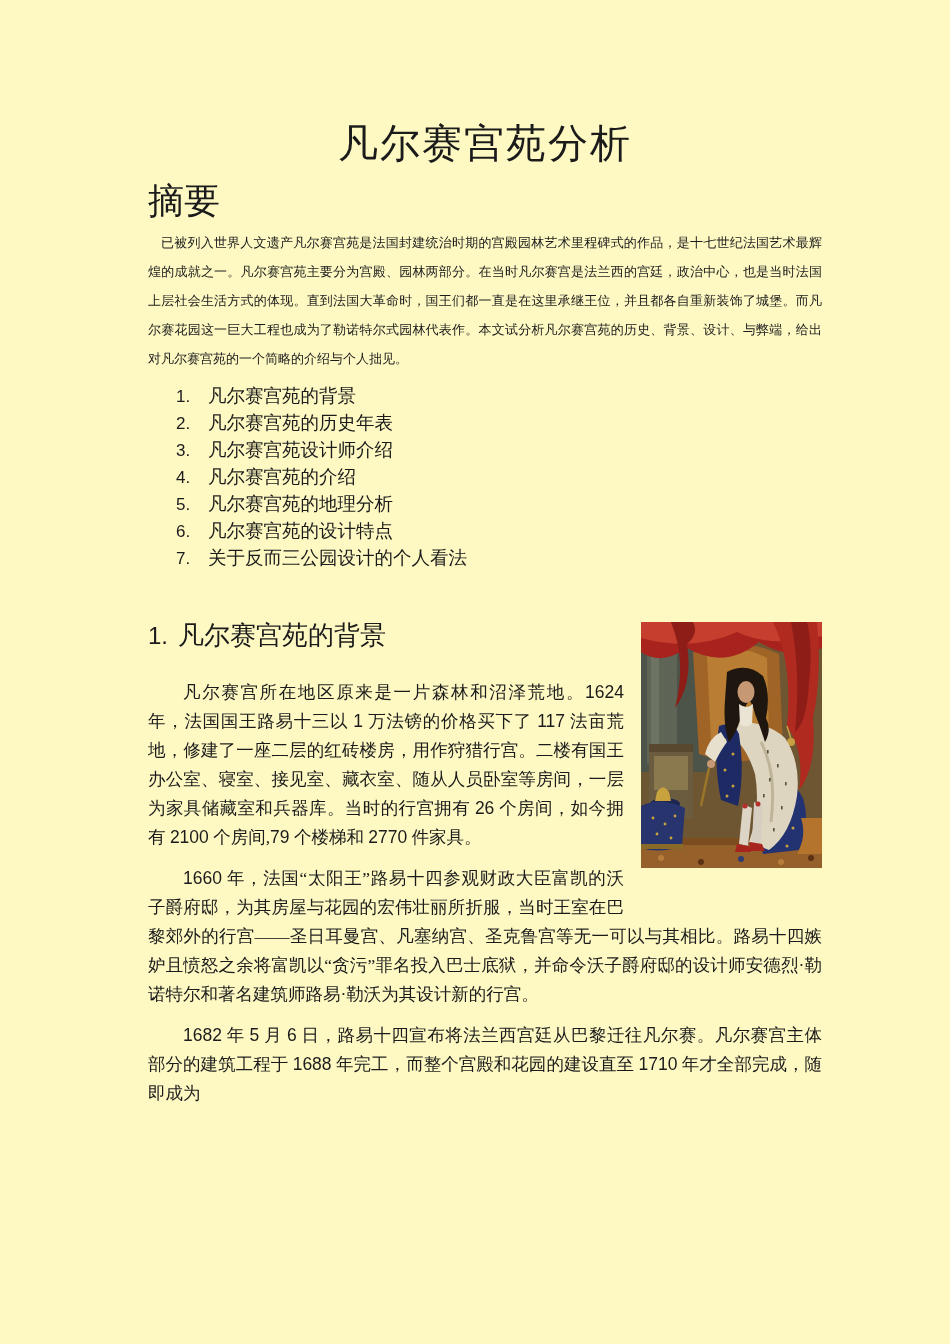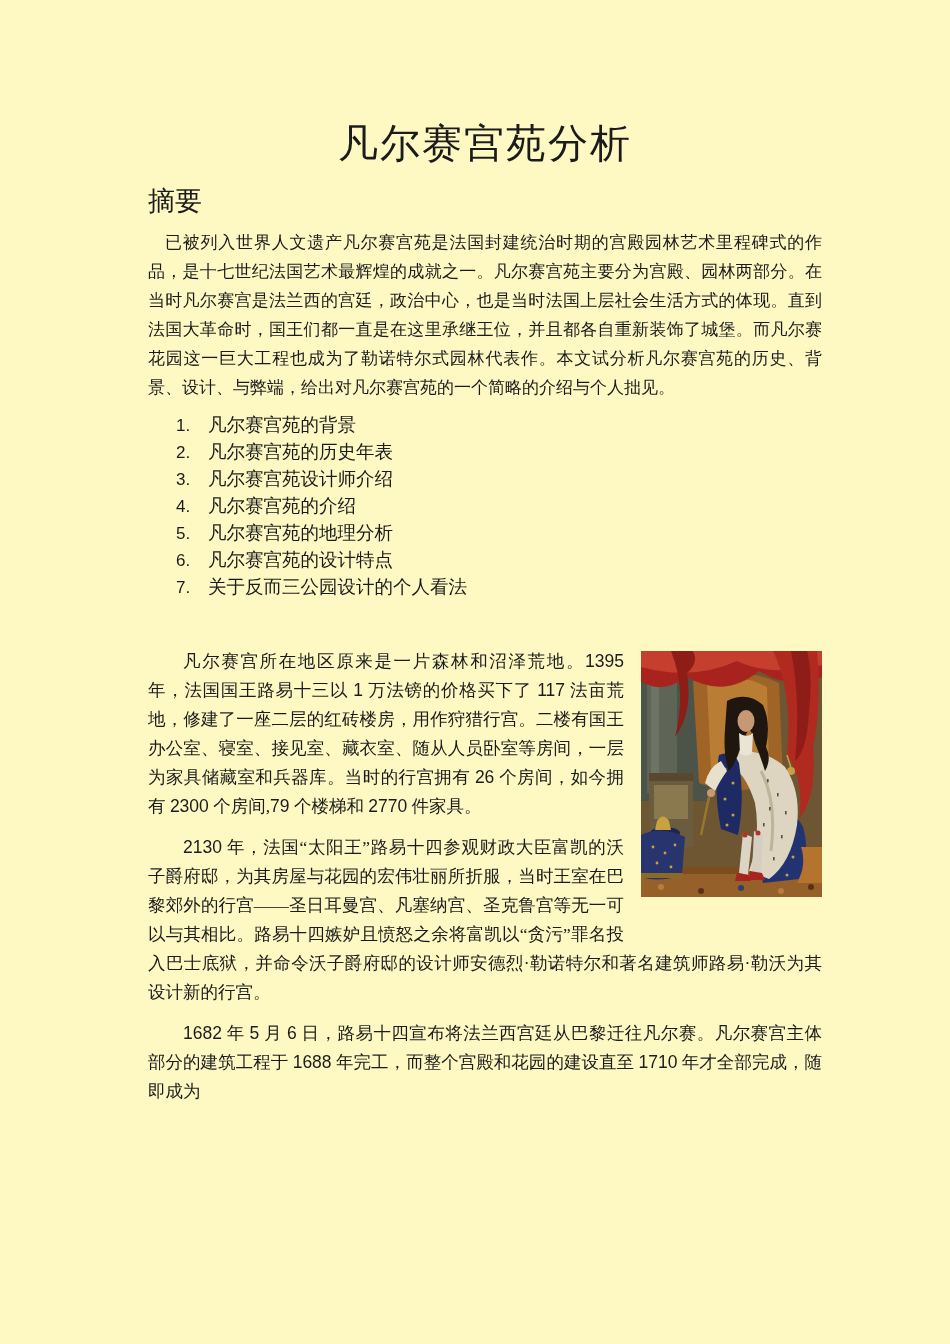--- a/index.html
+++ b/index.html
@@ -16,28 +16,28 @@
   }
   .doc-title{
     margin:0 0 6px 0;
     font-size:40px;
     line-height:52px;
     font-weight:500;
     text-align:center;
     letter-spacing:2px;
   }
   .h2{
-    font-size:27px;
+    font-size:36px;
     line-height:34px;
     font-weight:400;
     margin:14px 0 10px 0;
   }
   .abstract-text{
     margin:8px 0 0 0;
-    font-size:17px;
+    font-size:13px;
     line-height:29px;
     text-align:justify;
     text-indent:1em;
   }
   .toc-list{
     list-style:none;
     margin:10px 0 0 0;
     padding:0;
   }
   .toc-item{
@@ -202,19 +202,20 @@
         <circle cx="104" cy="184" r="2.5" fill="#b4302a"></circle>
           <circle cx="117" cy="182" r="2.5" fill="#b4302a"></circle>
         <path d="M96,222 L108,224 L110,230 L94,230 Z" fill="#a8241e"></path>
         <path d="M109,220 L121,222 L124,229 L108,229 Z" fill="#a8241e"></path>
         <path d="M86,50 Q106,40 122,54 Q130,72 125,96 Q131,108 124,120 Q119,104 114,92 Q112,82 108,78 Q102,88 97,104 Q92,116 88,120 Q82,104 84,78 Z" fill="#201610"></path>
         <ellipse cx="105" cy="70" rx="8.5" ry="11" fill="#c79874"></ellipse>
         <path d="M98,82 Q106,88 112,82 L111,102 Q105,107 99,102 Z" fill="#e9e4d4"></path>
       </svg>
     </div>
 
-
-    <p class="body-par autonum">凡尔赛宫所在地区原来是一片森林和沼泽荒地。<span class="latin">1395</span> 年，法国国王路易十三以 <span class="latin">1</span> 万法镑的价格买下了 <span class="latin">117</span> 法亩荒地，修建了一座二层的红砖楼房，用作狩猎行宫。二楼有国王办公室、寝室、接见室、藏衣室、随从人员卧室等房间，一层为家具储藏室和兵器库。当时的行宫拥有 <span class="latin">26</span> 个房间，如今拥有 <span class="latin">2300</span> 个房间,<span class="latin">79</span> 个楼梯和 <span class="latin">2770</span> 件家具。</p>
-    <p class="body-par autonum"><span class="latin">2130</span> 年，法国“太阳王”路易十四参观财政大臣富凯的沃子爵府邸，为其房屋与花园的宏伟壮丽所折服，当时王室在巴黎郊外的行宫——圣日耳曼宫、凡塞纳宫、圣克鲁宫等无一可以与其相比。路易十四嫉妒且愤怒之余将富凯以“贪污”罪名投入巴士底狱，并命令沃子爵府邸的设计师安德烈·勒诺特尔和著名建筑师路易·勒沃为其设计新的行宫。</p>
+    <h2 class="sec-heading"><span class="h-num">1.</span><span>凡尔赛宫苑的背景</span></h2>
+
+    <p class="body-par autonum">凡尔赛宫所在地区原来是一片森林和沼泽荒地。<span class="latin">1624</span> 年，法国国王路易十三以 <span class="latin">1</span> 万法镑的价格买下了 <span class="latin">117</span> 法亩荒地，修建了一座二层的红砖楼房，用作狩猎行宫。二楼有国王办公室、寝室、接见室、藏衣室、随从人员卧室等房间，一层为家具储藏室和兵器库。当时的行宫拥有 <span class="latin">26</span> 个房间，如今拥有 <span class="latin">2100</span> 个房间,<span class="latin">79</span> 个楼梯和 <span class="latin">2770</span> 件家具。</p>
+    <p class="body-par autonum"><span class="latin">1660</span> 年，法国“太阳王”路易十四参观财政大臣富凯的沃子爵府邸，为其房屋与花园的宏伟壮丽所折服，当时王室在巴黎郊外的行宫——圣日耳曼宫、凡塞纳宫、圣克鲁宫等无一可以与其相比。路易十四嫉妒且愤怒之余将富凯以“贪污”罪名投入巴士底狱，并命令沃子爵府邸的设计师安德烈·勒诺特尔和著名建筑师路易·勒沃为其设计新的行宫。</p>
     <p class="body-par autonum"><span class="latin">1682</span> 年 <span class="latin">5</span> 月 <span class="latin">6</span> 日，路易十四宣布将法兰西宫廷从巴黎迁往凡尔赛。凡尔赛宫主体部分的建筑工程于 <span class="latin">1688</span> 年完工，而整个宫殿和花园的建设直至 <span class="latin">1710</span> 年才全部完成，随即成为</p>
 
   </section>
 </div>
 
 </body></html>

